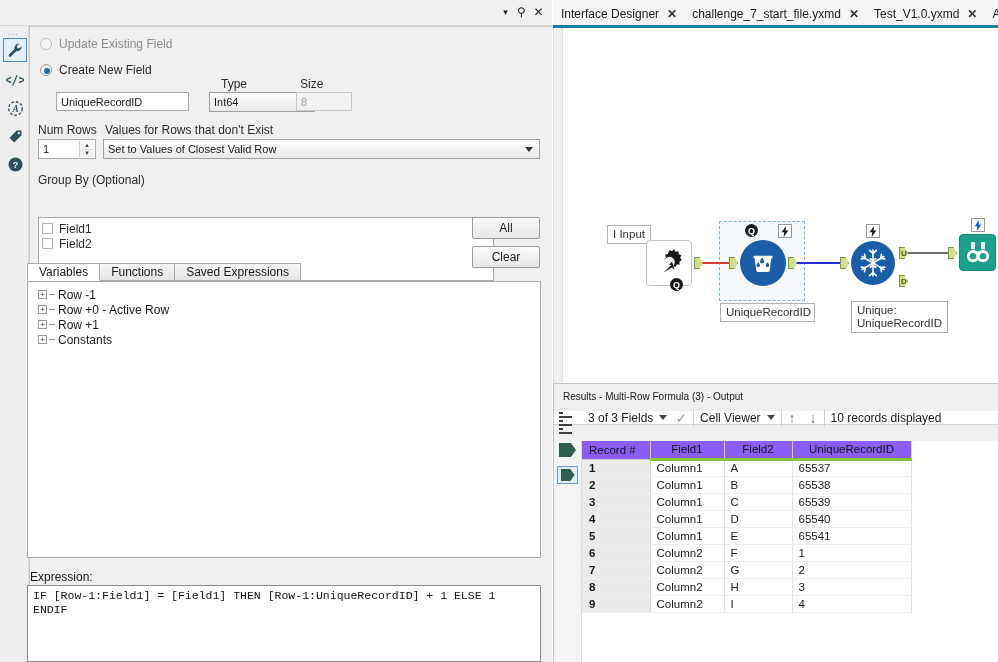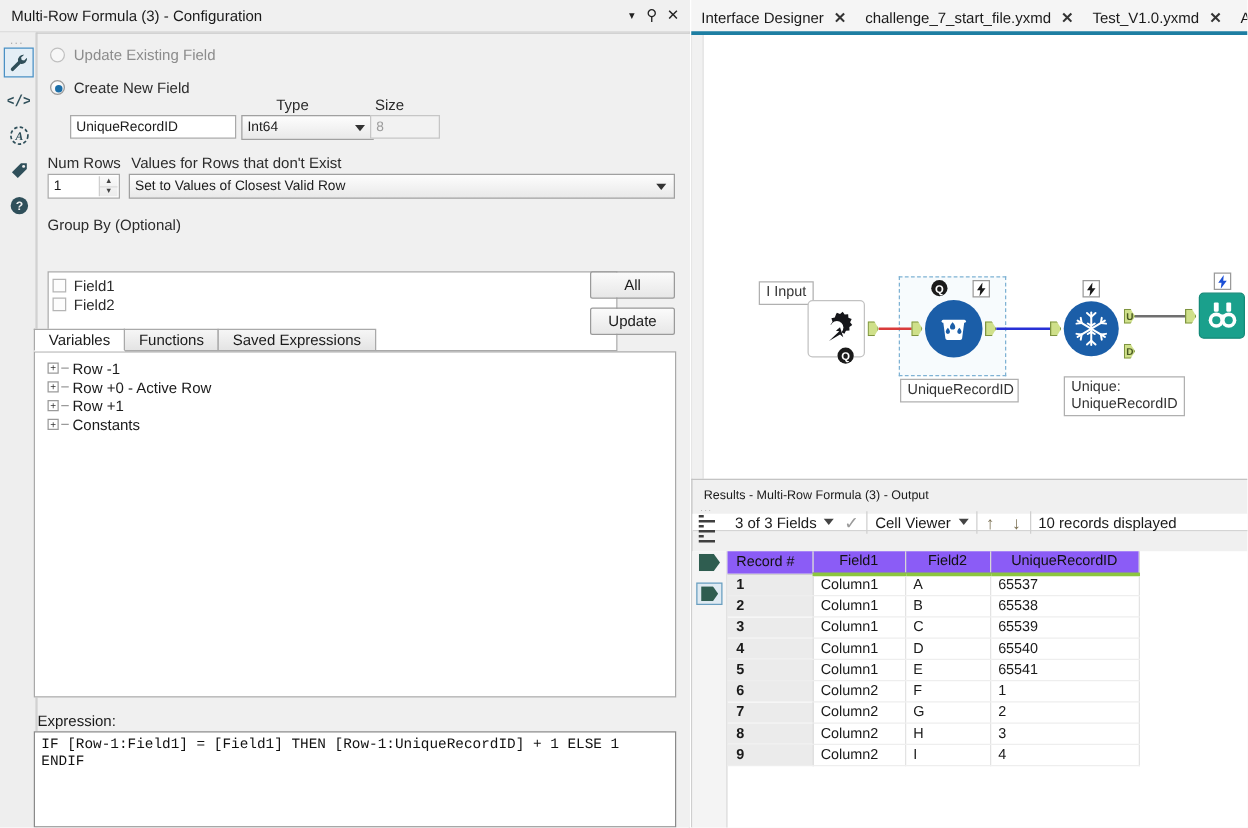--- a/index.html
+++ b/index.html
@@ -391,21 +391,20 @@
   .list-ico i:nth-child(even) { width: 13px; margin-left: 0; }
 </style>
 </head>
 <body>
 
 <div id="app">
 
   <div id="left-panel">
 
     <div id="config-titlebar">
-      <div id="config-title">Multi-Row Formula (3) - Configuration</div>
       <div class="tb-btn" id="tb-dropdown">▾</div>
       <div class="tb-btn" id="tb-pin">⚲</div>
       <div class="tb-btn" id="tb-close">✕</div>
     </div>
 
     <div id="icon-rail">
       <div id="rail-dots">···</div>
 
       <div class="rail-icon sel" style="top:12px;">
         <svg width="17" height="17" viewBox="0 0 20 20">
@@ -451,21 +450,21 @@
       <div class="radio-row" style="left:10px; top:36px;">
         <span class="radio on"></span>
         <span class="radio-label">Create New  Field</span>
       </div>
 
       <div class="fld-label" style="left:191px; top:50px;">Type</div>
       <div class="fld-label" style="left:270px; top:50px;">Size</div>
 
       <div class="txtinput" style="left:26px; top:65px; width:133px; height:19px;">UniqueRecordID</div>
 
-      <div class="combo" style="left:163px; top:65px; width:106px; height:20px;">
+      <div class="combo" style="left:179px; top:65px; width:106px; height:20px;">
         <span>Int64</span>
         <span class="arrow"></span>
       </div>
 
       <div class="txtinput disabled" style="left:266px; top:65px; width:56px; height:19px;">8</div>
 
       <div class="fld-label" style="left:8px; top:96px;">Num Rows</div>
       <div class="fld-label" style="left:75px; top:96px;">Values for Rows that don't Exist</div>
 
       <div class="spinner" style="left:8px; top:112px; width:58px; height:20px;">
@@ -488,21 +487,21 @@
           <span class="chkbox"></span>
           <span class="chk-label">Field1</span>
         </div>
         <div class="chk-row">
           <span class="chkbox"></span>
           <span class="chk-label">Field2</span>
         </div>
       </div>
 
       <div class="btn" style="left:442px; top:190px; width:68px; height:22px;">All</div>
-      <div class="btn" style="left:442px; top:219px; width:68px; height:22px;">Update</div>
+      <div class="btn" style="left:442px; top:219px; width:68px; height:22px;">Clear</div>
     </div>
 
     <div id="vtabs">
       <div class="vtab active">Variables</div>
       <div class="vtab">Functions</div>
       <div class="vtab">Saved Expressions</div>
     </div>
 
     <div id="vars-box">
       <div class="tree-row">

